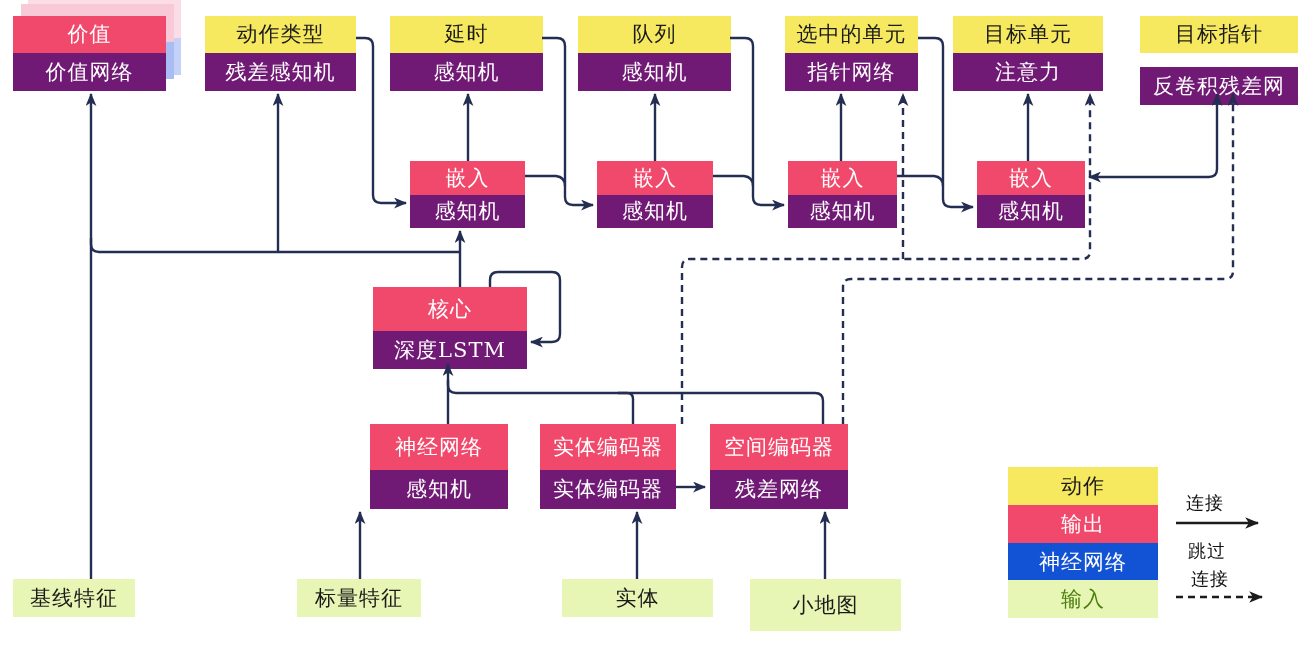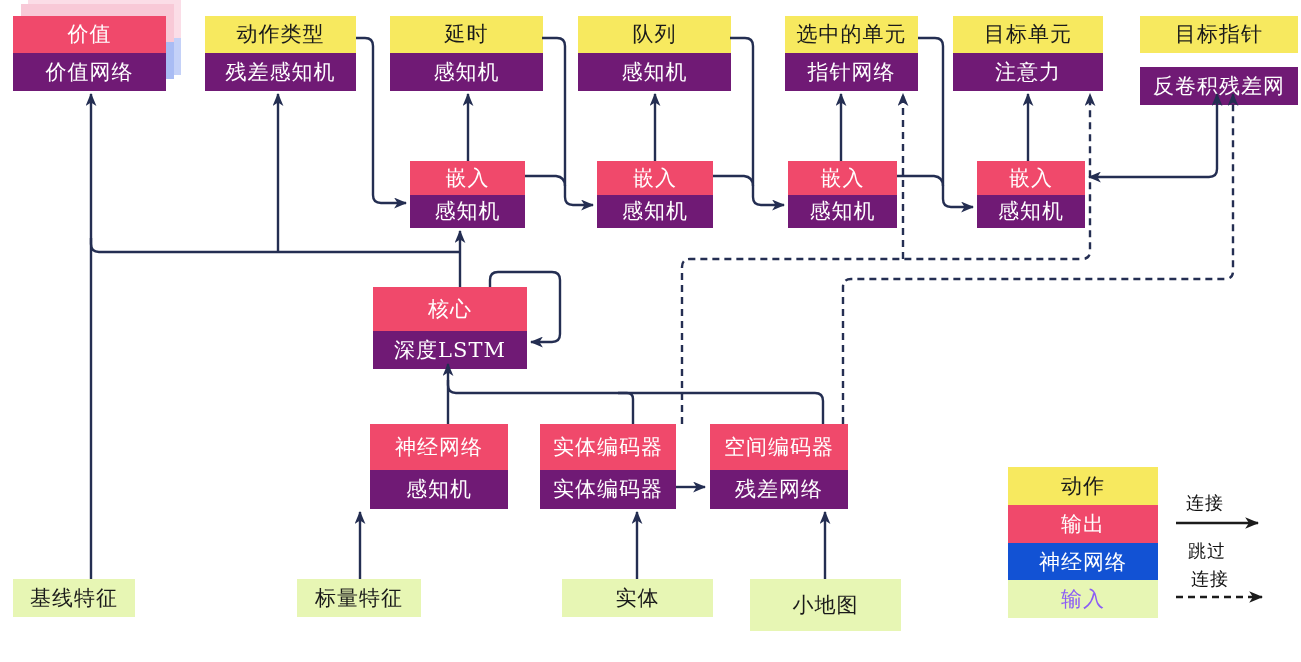--- a/index.html
+++ b/index.html
@@ -114,21 +114,21 @@
 
   <div class="input-box" style="left:13px;top:579px;width:122px;height:38px;">基线特征</div>
   <div class="input-box" style="left:297px;top:579px;width:124px;height:38px;">标量特征</div>
   <div class="input-box" style="left:562px;top:579px;width:151px;height:38px;">实体</div>
   <div class="input-box" style="left:750px;top:579px;width:151px;height:52px;">小地图</div>
 
   <div class="legend" style="left:1008px;top:467px;width:150px;">
     <div class="row" style="height:38px;background:#f7e95f;color:#1a1a1a;">动作</div>
     <div class="row" style="height:38px;background:#f0496b;color:#ffffff;">输出</div>
     <div class="row" style="height:37px;background:#1252d4;color:#ffffff;">神经网络</div>
-    <div class="row" style="height:38px;background:#e7f6b4;color:#8b5cf6;">输入</div>
+    <div class="row" style="height:38px;background:#e7f6b4;color:#4d7c0f;">输入</div>
   </div>
   <div class="legend-label" style="left:1186px;top:491px;">连接</div>
   <div class="legend-label" style="left:1188px;top:539px;">跳过</div>
   <div class="legend-label" style="left:1191px;top:567px;">连接</div>
 
   <svg class="wires" width="1301" height="662" viewBox="0 0 1301 662">
     <defs>
       <marker id="ah" viewBox="0 0 12 10" markerWidth="13" markerHeight="11" refX="11" refY="5" orient="auto-start-reverse" markerUnits="userSpaceOnUse">
         <path d="M0,0 L12,5 L0,10 L3.2,5 Z" fill="#242e52"></path>
       </marker>

